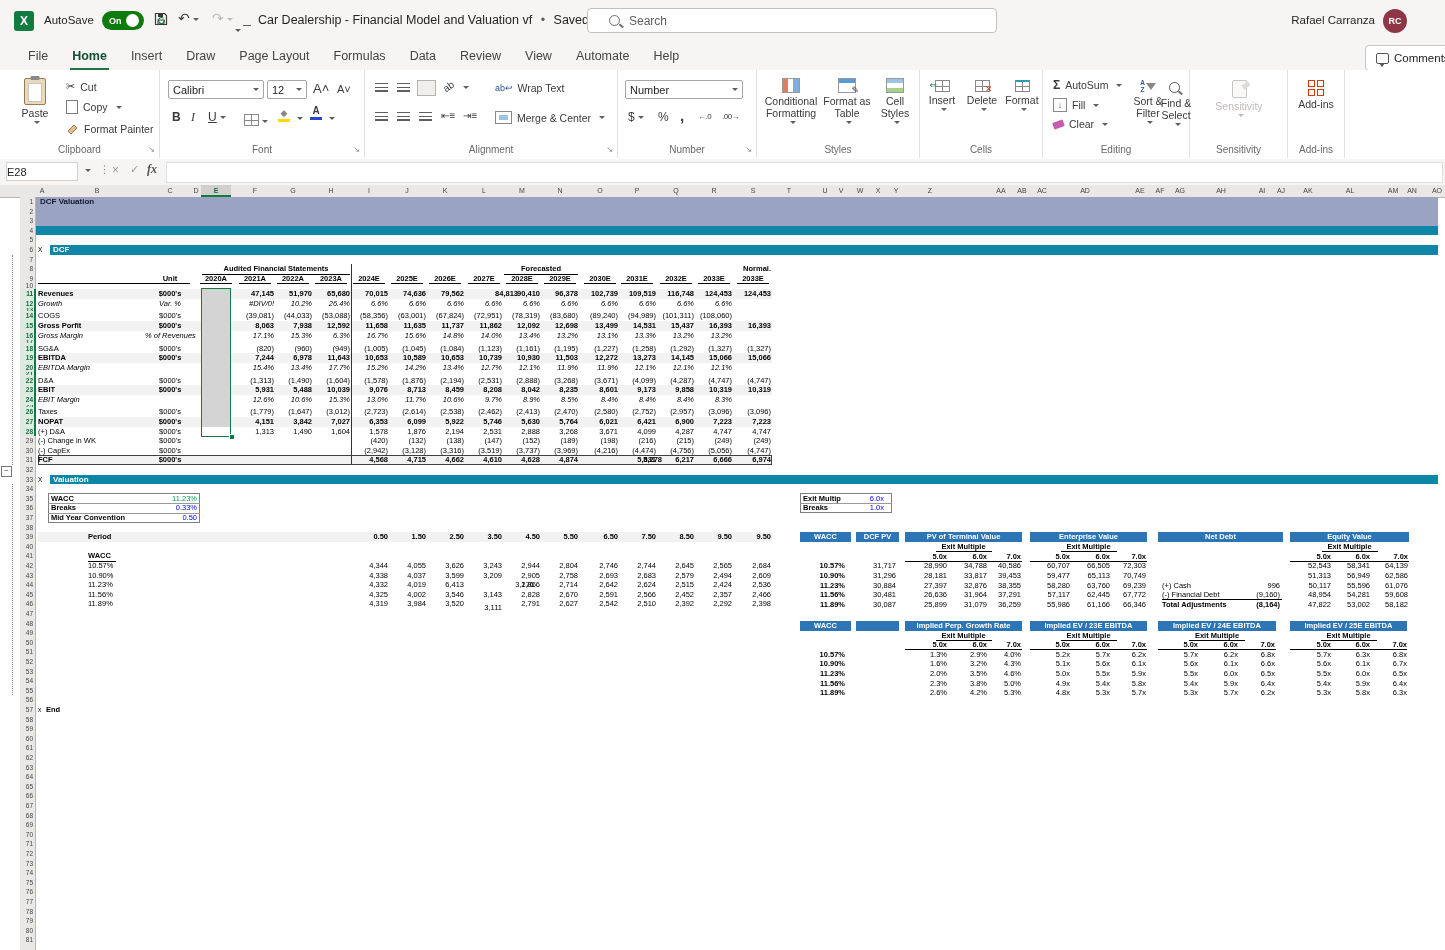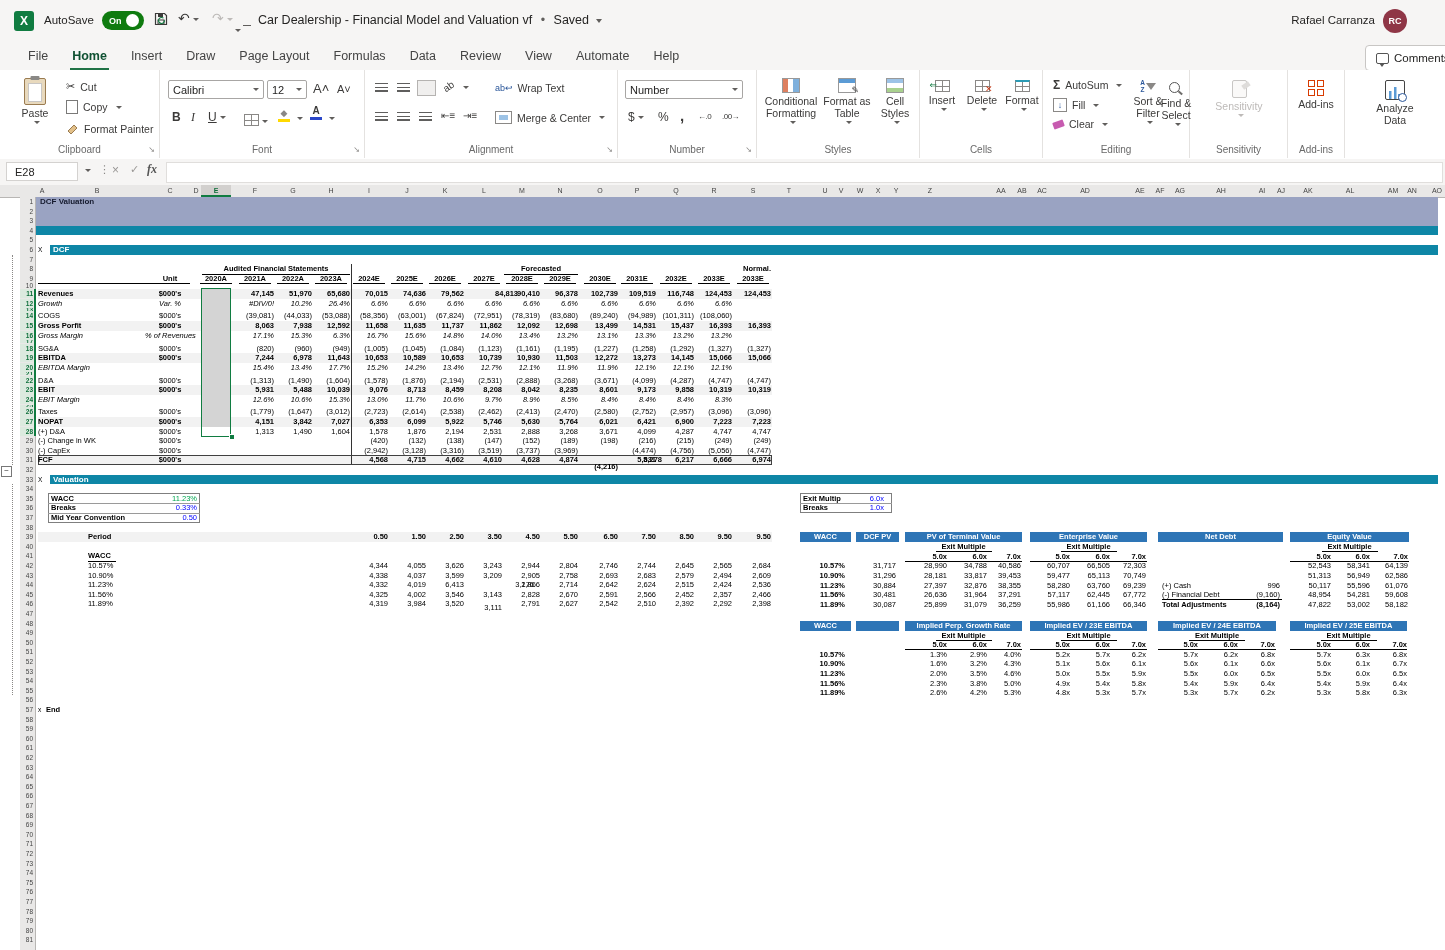--- a/index.html
+++ b/index.html
@@ -66,21 +66,21 @@
   .ic-clear{width:11px;height:7px;background:#c75bb0;transform:rotate(-20deg);border-radius:1px;display:inline-block;}
   .ic-fill{width:12px;height:12px;border:1px solid #8a8886;display:inline-flex;align-items:center;justify-content:center;font-size:9px;color:#2b579a;}
   .ic-merge{width:15px;height:11px;border:1px solid #8a8886;background:linear-gradient(#9dc3e6,#9dc3e6) center/9px 5px no-repeat;display:inline-block;}
   .sorticon{display:inline-flex;align-items:center;gap:1px;}
   .azcol{display:flex;flex-direction:column;font-size:6.5px;font-weight:bold;color:#2b579a;line-height:6.5px;}
   .funnel{width:0;height:0;border-left:5px solid transparent;border-right:5px solid transparent;border-top:7px solid #8a8886;}
   .decim{font-size:8px;color:#3b3a39;letter-spacing:-0.5px;}
 
   
   .fbar{position:absolute;left:0;top:159px;width:1445px;height:26px;background:#f6f5f4;border-bottom:1px solid #cfcdcb;}
-  .namebox{position:absolute;left:6px;top:3px;width:72px;height:19px;background:#fff;border:1px solid #d4d2d0;font-size:11px;color:#252423;display:flex;align-items:center;padding-left:8px;box-sizing:border-box;}
+  .namebox{position:absolute;left:6px;top:3px;width:72px;height:19px;background:#fff;border:1px solid #d4d2d0;font-size:11px;color:#252423;display:flex;align-items:center;box-sizing:border-box;}
   .nb-chv{position:absolute;left:82px;top:10px;}
   .fb-dots{position:absolute;left:99px;top:4px;color:#8a8886;font-size:11px;}
   .fb-ic{position:absolute;top:4px;font-size:11px;color:#9a9896;}
   .fx{font-style:italic;font-weight:bold;color:#555;font-family:"Liberation Serif",serif;font-size:12px;}
   .finput{position:absolute;left:166px;top:3px;right:2px;height:19px;background:#fff;border:1px solid #e0dedc;}
 
   
   .sheet{position:absolute;left:0;top:185px;width:1445px;height:765px;background:#fff;overflow:hidden;font-family:"Liberation Sans",sans-serif;}
   .colhead{position:absolute;left:0;top:0;width:1445px;height:12px;background:#e9e8e7;border-bottom:1px solid #b8b6b4;}
   .colhead .cl{position:absolute;top:0;transform:translateX(-50%);font-size:7px;color:#444;line-height:12px;}
@@ -129,20 +129,24 @@
     </span>
     <span class="tb-ic" style="left:178px;">↶<span class="chv sm"></span></span>
     <span class="tb-ic dis" style="left:212px;">↷<span class="chv sm" style="border-top-color:#bdbab8;"></span></span>
     <span class="tb-ic" style="left:243px;top:13px;"><span style="display:inline-block;border-top:1.4px solid #605e5c;width:8px;"></span><span class="chv sm" style="margin-left:-8px;display:block;"></span></span>
     <div class="fname">
       <span>Car Dealership - Financial Model and Valuation vf</span>
       <span class="dim" style="margin:0 5px;">•</span>
       <span>Saved</span>
       <span class="chv"></span>
     </div>
+    <div class="search">
+      <span class="mag"></span>
+      <span>Search</span>
+    </div>
     <span class="uname">Rafael Carranza</span>
     <div class="avatar">
         <span>RC</span>
       </div>
   </div>
 
   <div class="menubar">
     <span class="mtab">File</span>
     <span class="mtab active">Home</span>
     <span class="mtab">Insert</span>
@@ -362,26 +366,20 @@
             <i></i>
             <i></i>
             <i></i>
             <i></i>
           </span>
         <span>Add-ins</span>
       </div>
       <div class="glabel">Add-ins</div>
     </div>
 
-    <div class="rgroup" style="left:1345px;width:100px;border-right:none;">
-      <div class="bigbtn" style="position:absolute;left:25px;top:4px;width:50px;">
-        <span class="ic-an"></span>
-        <span>Analyze Data</span>
-      </div>
-    </div>
   </div>
 
   <div class="fbar">
     <div class="namebox">
         <span>E28</span>
       </div>
     <span class="chv sm nb-chv"></span>
     <span class="fb-dots">⋮</span>
     <span class="fb-ic" style="left:112px;font-size:12px;"><span>×</span></span>
     <span class="fb-ic" style="left:130px;"><span>✓</span></span>
@@ -801,21 +799,21 @@
         <div class="cell num" style="left: 686px; top: 251.2px;">(249)</div>
         <div class="cell num" style="left: 725px; top: 251.2px;">(249)</div>
         <div class="cell" style="left: 38px; top: 260.8px;">(-) CapEx</div>
         <div class="cell" style="left: 145px; top: 260.8px; width: 50px; text-align: center;">$000's</div>
         <div class="cell num" style="left: 342px; top: 260.8px;">(2,942)</div>
         <div class="cell num" style="left: 380px; top: 260.8px;">(3,128)</div>
         <div class="cell num" style="left: 418px; top: 260.8px;">(3,316)</div>
         <div class="cell num" style="left: 456px; top: 260.8px;">(3,519)</div>
         <div class="cell num" style="left: 494px; top: 260.8px;">(3,737)</div>
         <div class="cell num" style="left: 532px; top: 260.8px;">(3,969)</div>
-        <div class="cell num" style="left: 572px; top: 277px; font-weight: bold;">(4,216)</div>
+        <div class="cell num" style="left: 572px; top: 261px;">(4,216)</div>
         <div class="cell num" style="left: 610px; top: 260.8px;">(4,474)</div>
         <div class="cell num" style="left: 648px; top: 260.8px;">(4,756)</div>
         <div class="cell num" style="left: 686px; top: 260.8px;">(5,056)</div>
         <div class="cell num" style="left: 725px; top: 260.8px;">(4,747)</div>
         <div class="stripe" style="left: 38px; top: 270.4px; width: 734px;"></div>
         <div class="" style="position: absolute; left: 38px; top: 269.9px; width: 734px; height: 10.3px; border-width: 1px; border-style: solid; border-color: rgb(64, 64, 64); box-sizing: border-box; z-index: 2;"></div>
         <div class="cell b" style="left: 38px; top: 270.4px;">FCF</div>
         <div class="cell b" style="left: 145px; top: 270.4px; width: 50px; text-align: center;">$000's</div>
         <div class="cell num b" style="left: 342px; top: 270.4px;">4,568</div>
         <div class="cell num b" style="left: 380px; top: 270.4px;">4,715</div>

